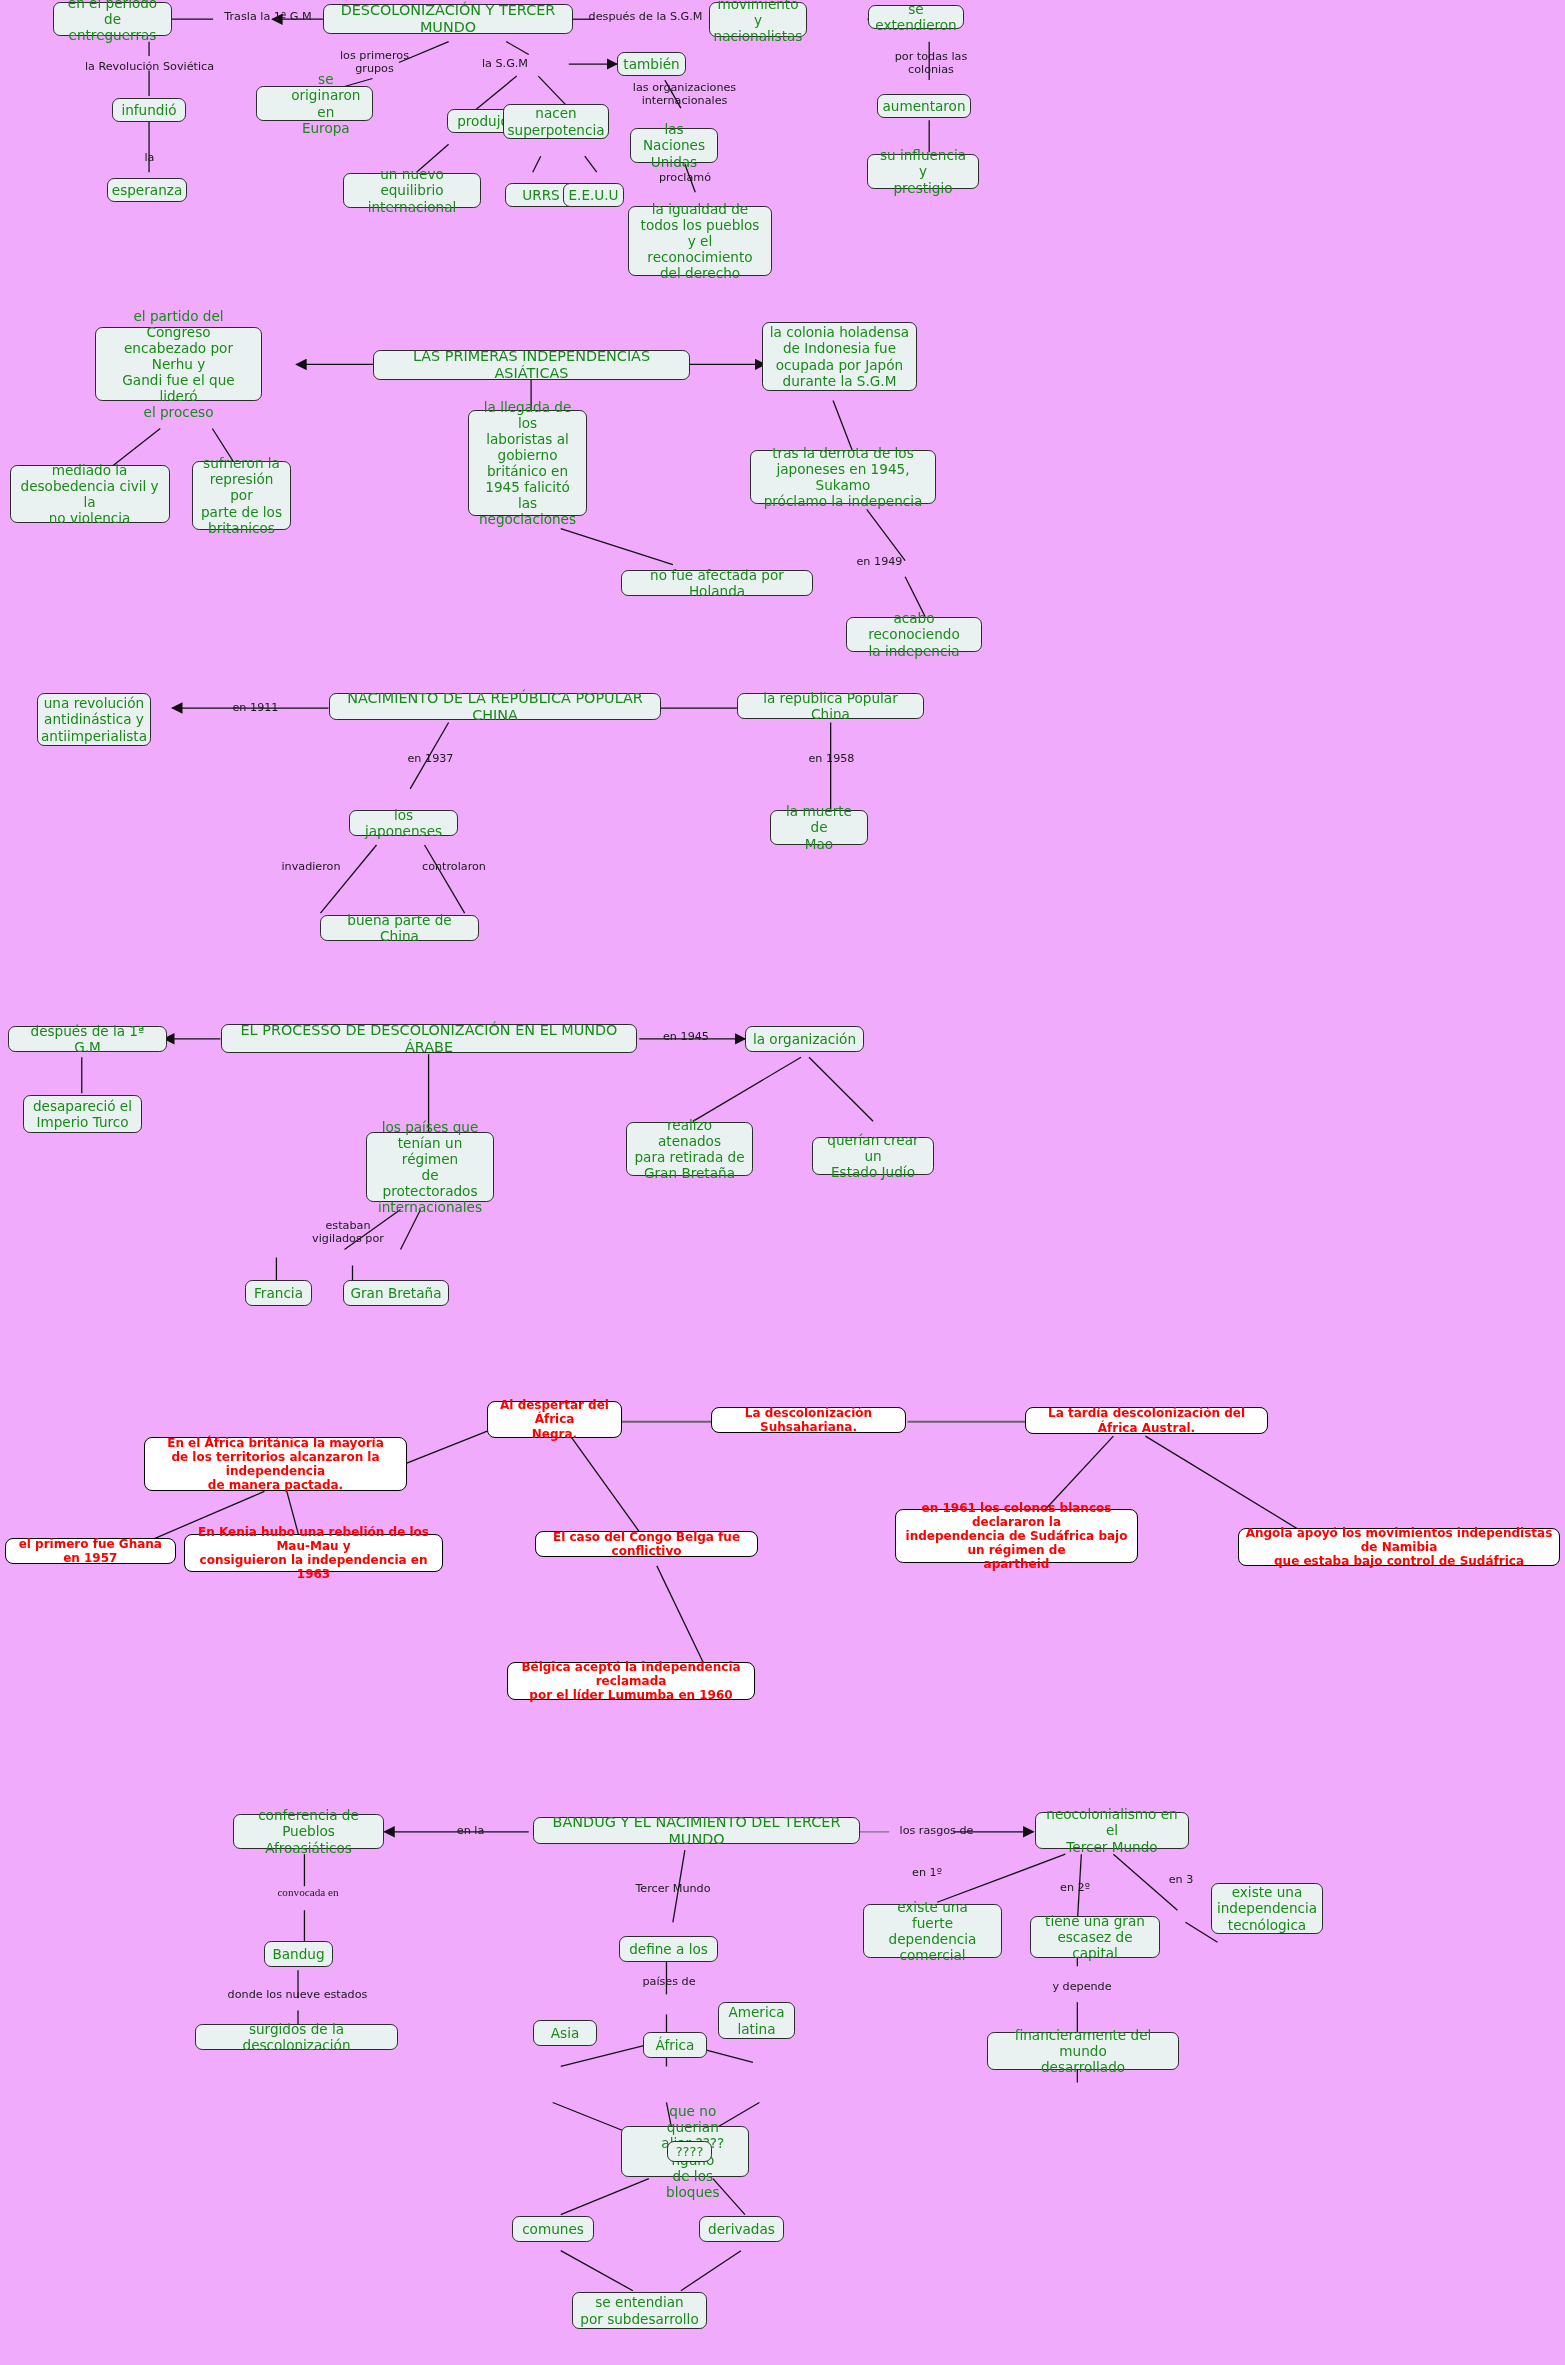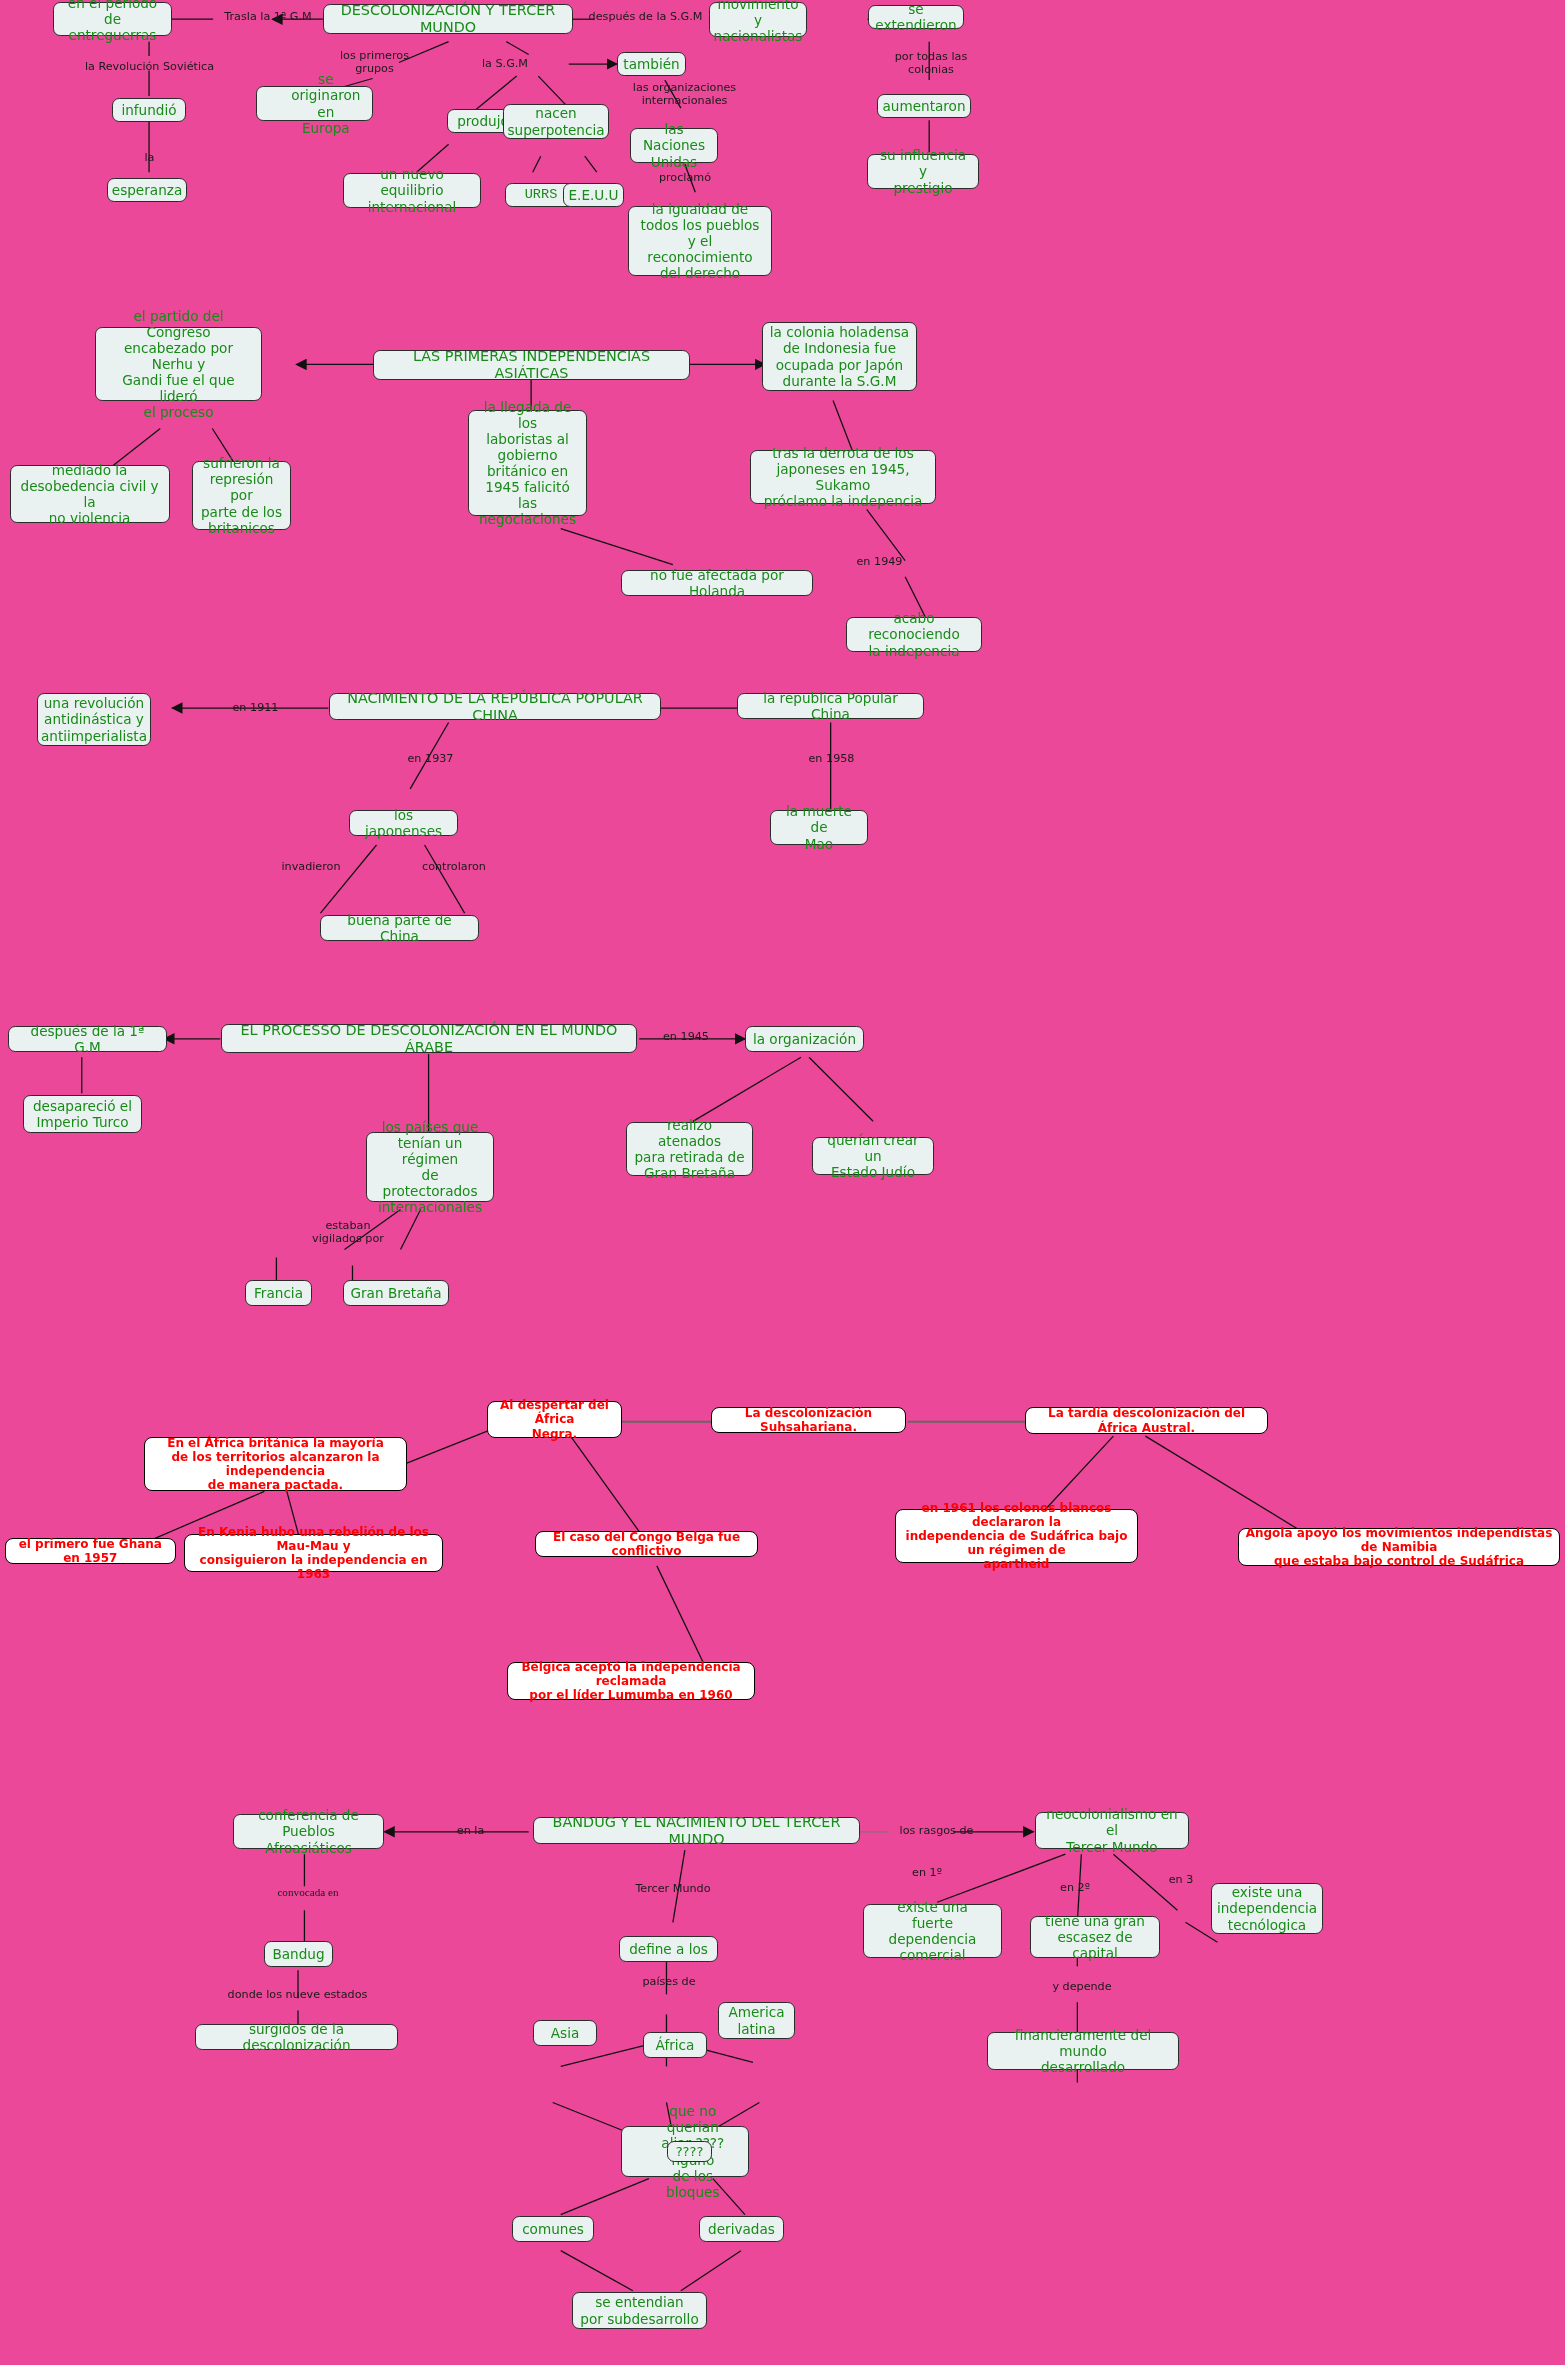--- a/index.html
+++ b/index.html
@@ -1,17 +1,17 @@
 <!DOCTYPE html>
 <html style="font-size:13px"><head>
 <meta charset="utf-8">
 <style>
   html,body{margin:0;padding:0;background:#ffffff;}
   body{font-family:"DejaVu Sans","Liberation Sans",sans-serif;}
-  #canvas{position:relative;width:1566px;height:2366px;background:#ec4899;overflow:hidden;}
+  #canvas{position:relative;width:1566px;height:2366px;background:#f0abfc;overflow:hidden;}
   svg.links{position:absolute;left:0;top:0;width:1566px;height:2366px;pointer-events:none;}
   .node{
     position:absolute;
     box-sizing:border-box;
     background:#eaf2f1;
     border:1.3px solid #2b2b2b;
     border-radius:7.2px;
     color:#1a8a1a;
     text-align:center;
     display:flex;
@@ -163,21 +163,21 @@
   <div class="node green" style="left:877px;top:94px;width:94px;height:24px;">aumentaron</div>
   <div class="node green" style="left:427px;top:109px;width:72px;height:24px;margin-left:20px;">produjo</div>
   <div class="node green" style="left:503px;top:104px;width:106px;height:35px;">nacen
 superpotencia</div>
   <div class="node green" style="left:630px;top:128px;width:88px;height:35px;">las Naciones
 Unidas</div>
   <div class="node green" style="left:867px;top:154px;width:112px;height:35px;">su influencia y
 prestigio</div>
   <div class="node green" style="left:343px;top:173px;width:138px;height:35px;">un nuevo equilibrio
 internacional</div>
-  <div class="node green" style="left:505px;top:183px;width:72px;height:24px;font-family:Liberation Mono, monospace;">URRS</div>
+  <div class="node green" style="left:505px;top:183px;width:72px;height:24px;">URRS</div>
   <div class="node green" style="left:563px;top:183px;width:61px;height:24px;">E.E.U.U</div>
   <div class="node green" style="left:628px;top:206px;width:144px;height:70px;">la igualdad de
 todos los pueblos
 y el reconocimiento
 del derecho</div>
 
   <div class="linklabel" style="left:207px;top:11.2px;width:122px;">Trasla la 1ª G.M</div>
   <div class="linklabel" style="left:575px;top:11.2px;width:141px;">después de la S.G.M</div>
   <div class="linklabel" style="left:78px;top:61px;width:143px;">la Revolución Soviética</div>
   <div class="linklabel" style="left:325px;top:50px;width:99px;">los primeros

